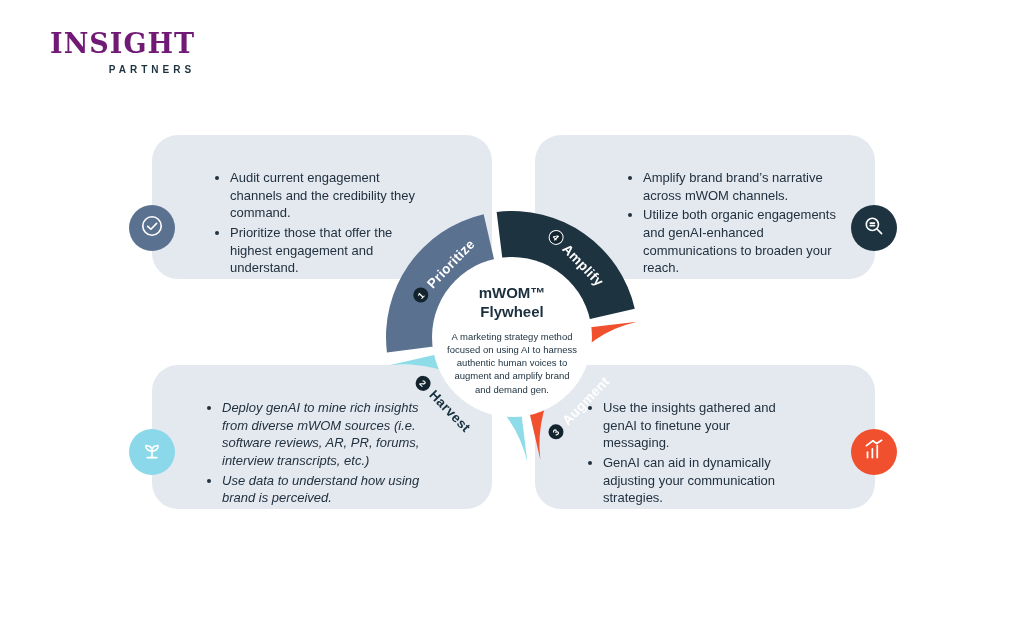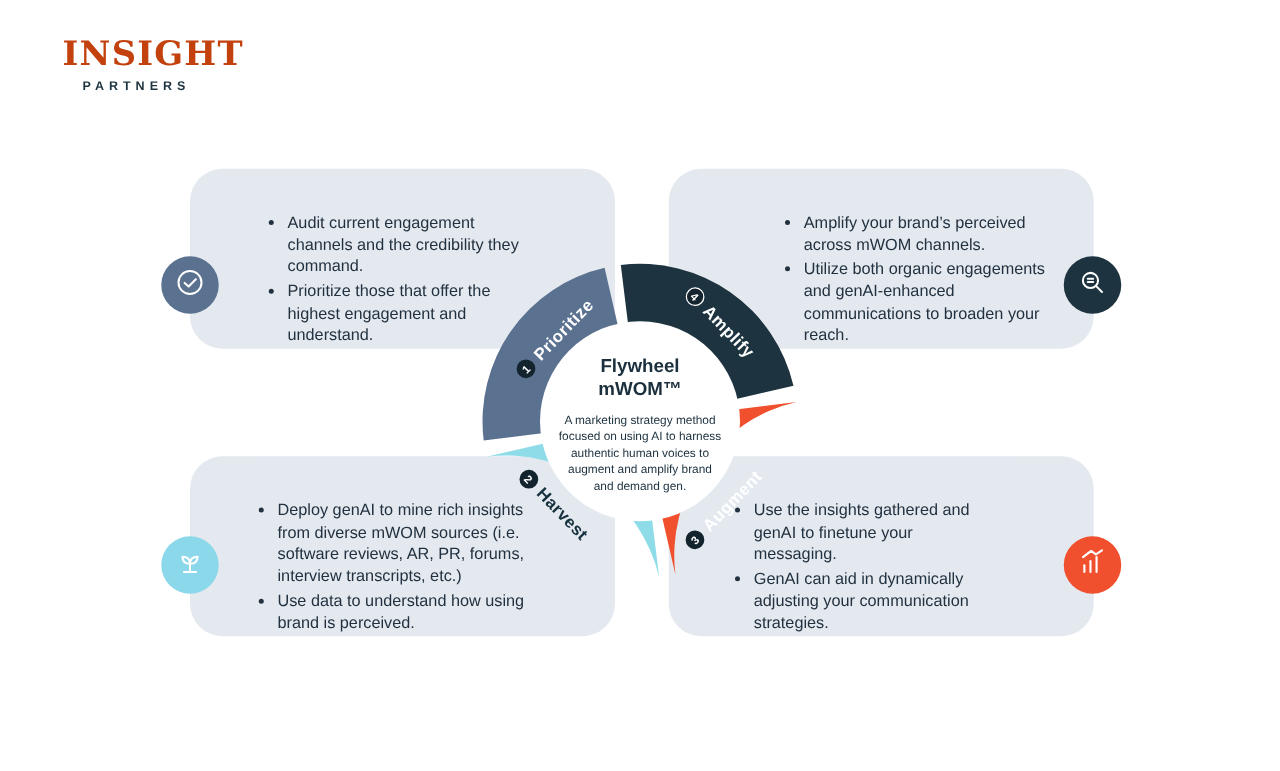--- a/index.html
+++ b/index.html
@@ -14,45 +14,46 @@
     margin: 0 auto;
   }
 
   
   .logo { position: absolute; left: 50px; top: 30px; }
   .logo-top {
     font-family: "DejaVu Serif", "Liberation Serif", serif;
     font-weight: bold;
     font-size: 27px;
     letter-spacing: 1px;
-    color: #c2410c;
+    color: #701a75;
     line-height: 1;
   }
   .logo-bottom {
     margin-top: 7px;
     margin-left: 16px;
     font-size: 10px;
     font-weight: bold;
     letter-spacing: 4px;
     color: #1d333f;
+    text-align: right;
   }
 
   
   .panel {
     position: absolute;
     width: 340px;
     height: 144px;
     background: #e4e9f0;
     border-radius: 26px;
     display: flex;
     align-items: flex-end;
   }
   .panel-tl { left: 152px; top: 135px; padding-left: 62px; }
   .panel-tr { left: 535px; top: 135px; padding-left: 92px; }
-  .panel-bl { left: 152px; top: 365px; padding-left: 54px; }
+  .panel-bl { left: 152px; top: 365px; padding-left: 54px; font-style: italic; }
   .panel-br { left: 535px; top: 365px; padding-left: 52px; }
 
   .panel ul { list-style: disc; padding-left: 16px; }
   .panel li {
     font-size: 13px;
     line-height: 1.36;
     color: #22313f;
     margin: 0 0 2px 0;
   }
   .panel-tl li { max-width: 186px; }
@@ -162,21 +163,21 @@
 
   <div class="panel panel-tl">
     <ul>
       <li>Audit current engagement channels and the credibility they command.</li>
       <li>Prioritize those that offer the highest engagement and understand.</li>
     </ul>
   </div>
 
   <div class="panel panel-tr">
     <ul>
-      <li>Amplify your brand’s perceived across mWOM channels.</li>
+      <li>Amplify brand brand’s narrative across mWOM channels.</li>
       <li>Utilize both organic engagements and genAI-enhanced communications to broaden your reach.</li>
     </ul>
   </div>
 
   <div class="panel panel-bl">
     <ul>
       <li>Deploy genAI to mine rich insights from diverse mWOM sources (i.e. software reviews, AR, PR, forums, interview transcripts, etc.)</li>
       <li>Use data to understand how using brand is perceived.</li>
     </ul>
   </div>
@@ -255,20 +256,20 @@
       <span class="seg-badge">2</span>
       <span>Harvest</span>
     </div>
     <div class="seg-label label-augment">
       <span class="seg-badge">3</span>
       <span>Augment</span>
     </div>
 
     <div class="hub-text">
       <div class="hub-title">
+        <div>mWOM™</div>
         <div>Flywheel</div>
-        <div>mWOM™</div>
       </div>
       <div class="hub-desc">A marketing strategy method focused on using AI to harness authentic human voices to augment and amplify brand and demand gen.</div>
     </div>
   </div>
 
 </div>
 
 </body></html>

